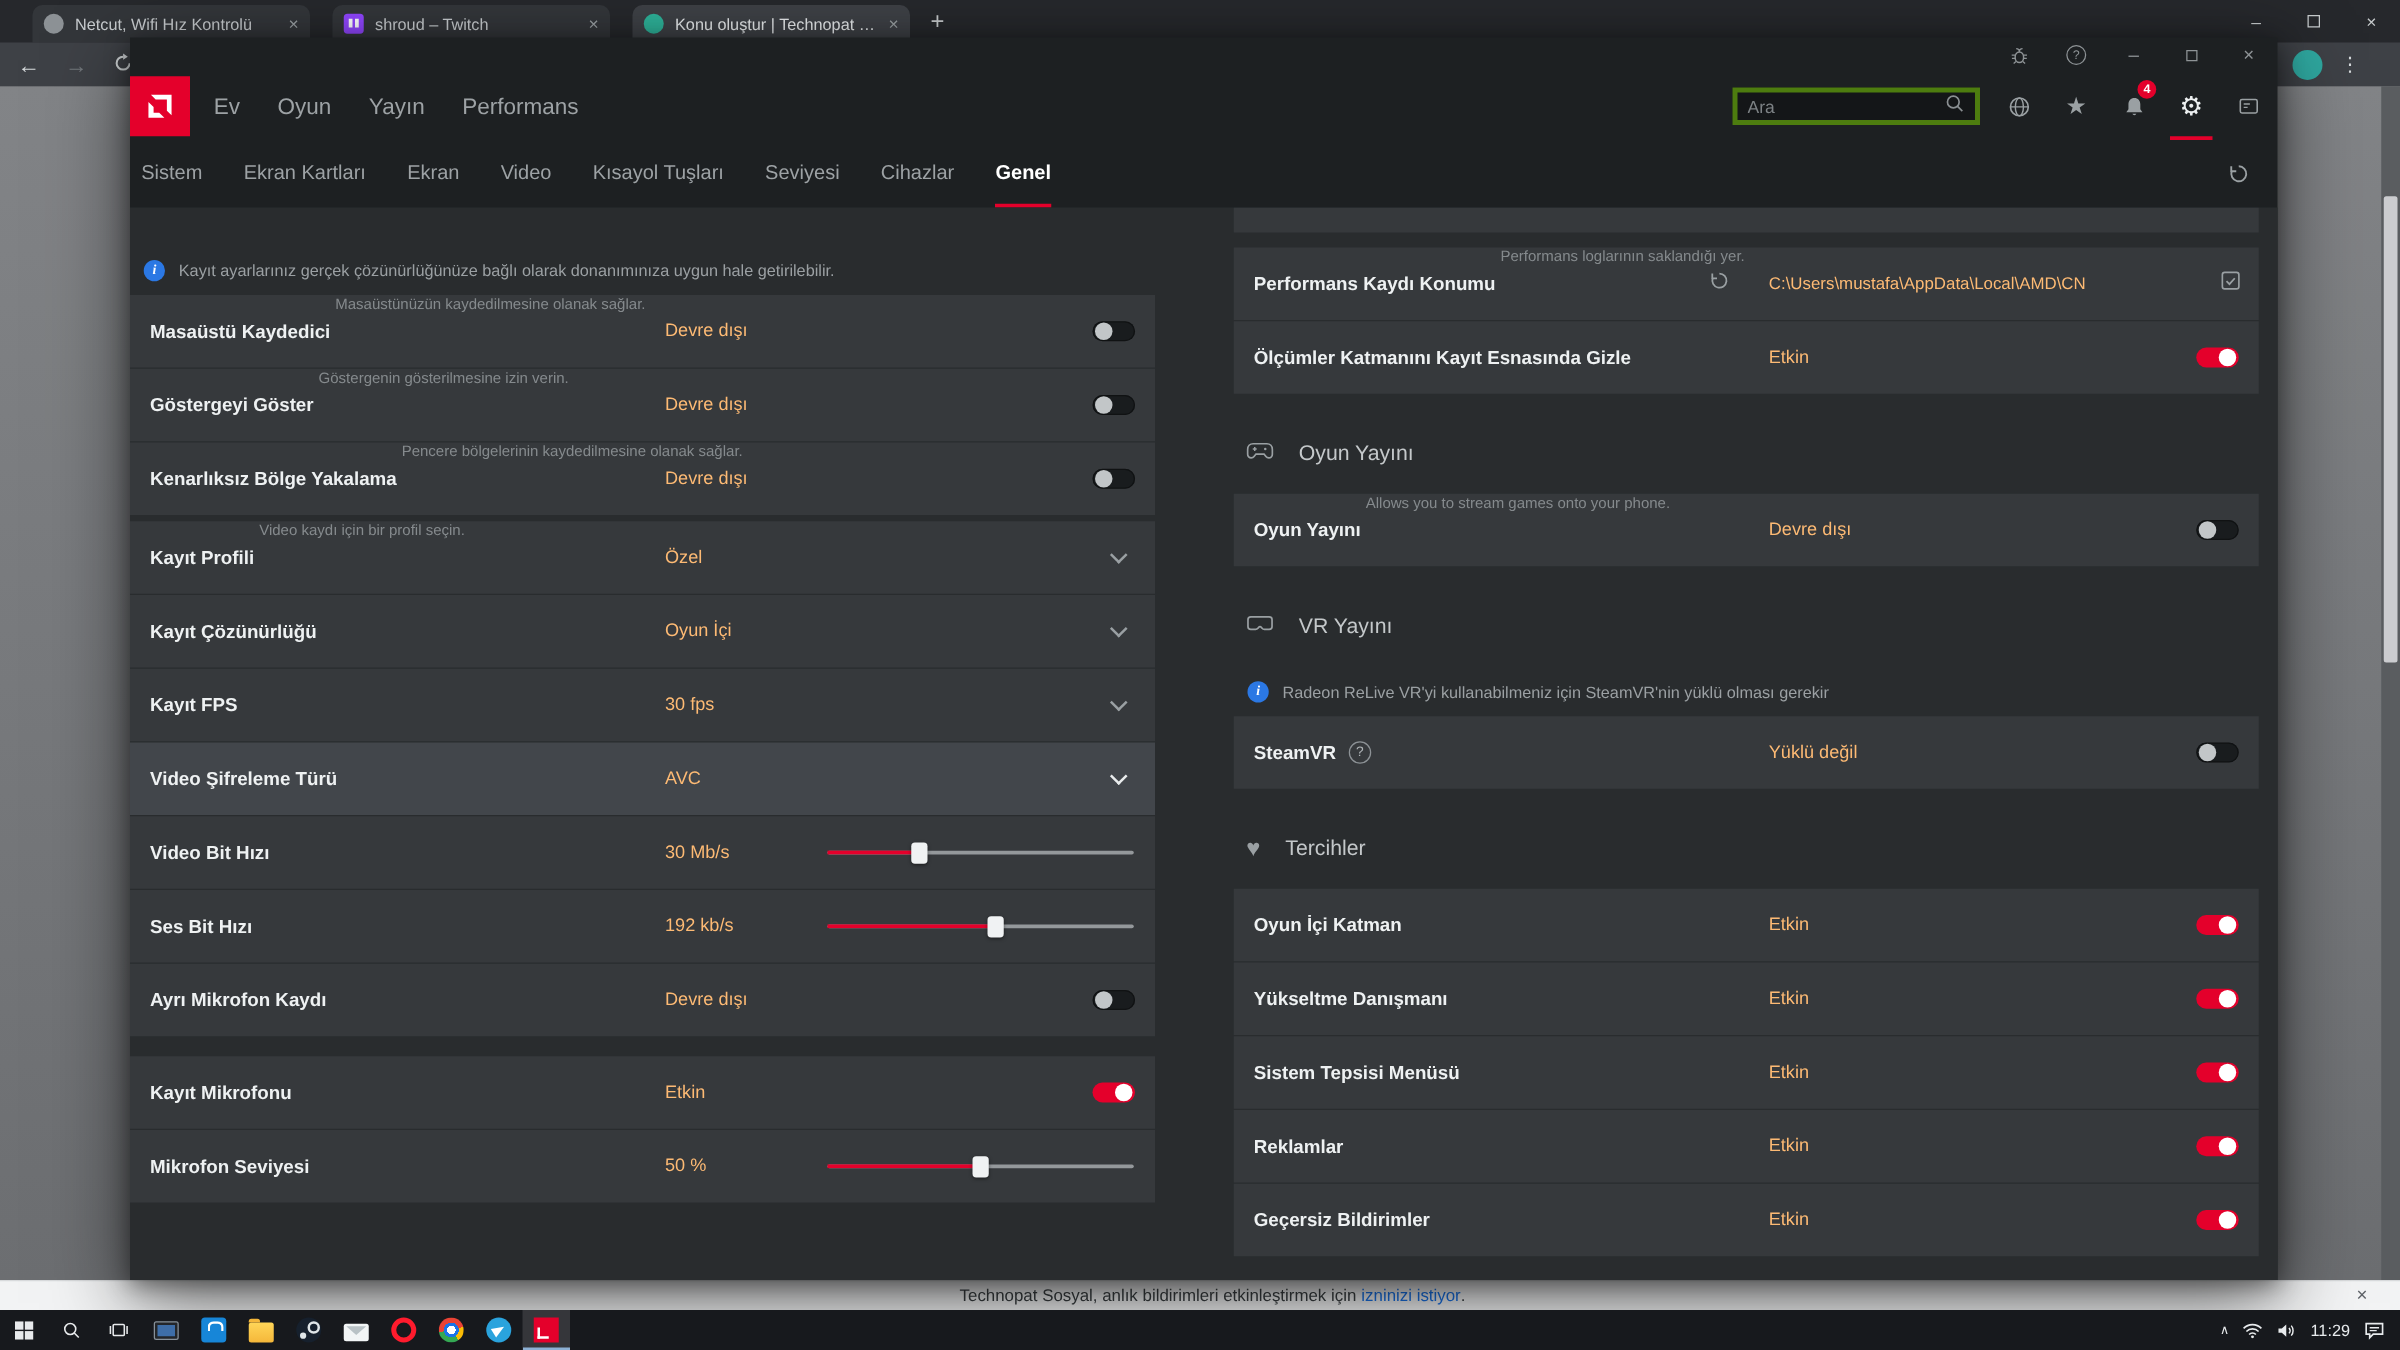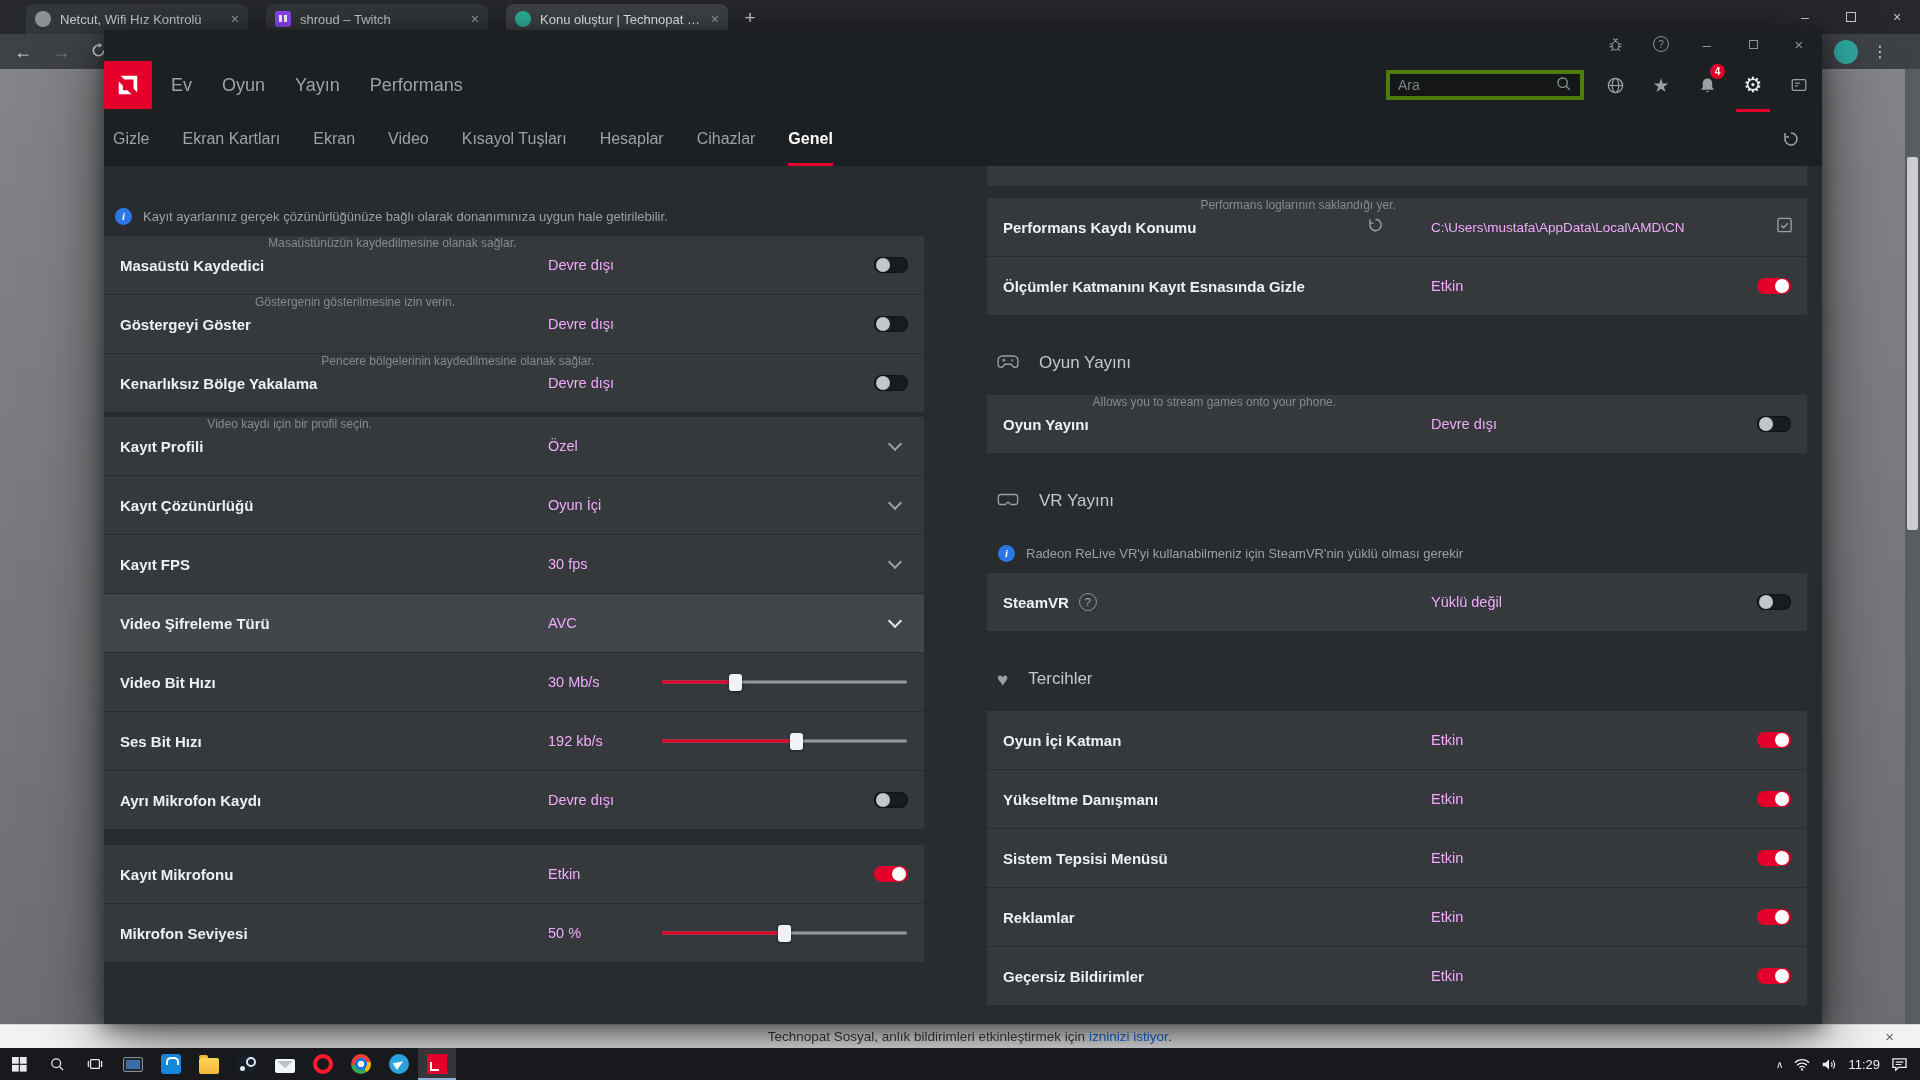--- a/index.html
+++ b/index.html
@@ -107,22 +107,22 @@
   .row.hover { background:var(--hover); }
   .r-block { margin-bottom:1px; }
   .r-partial { height:20px; background:var(--row); margin-bottom:12px; }
   .labels { position:absolute; left:16px; top:0; bottom:0; display:flex; flex-direction:row;
     justify-content:flex-start; gap:4px; max-width:400px; }
   .title-line { display:flex; align-items:center; }
   .title { font-size:15px; font-weight:bold; color:#eef1f2; white-space:nowrap; }
   .sub { font-size:12px; color:#858a8d; white-space:nowrap; }
   .help { width:18px; height:18px; border:1.5px solid #8d9296; border-radius:50%; color:#aeb3b6;
     font-size:11px; display:flex; align-items:center; justify-content:center; margin-left:10px; flex:none; }
-  .value { position:absolute; left:444px; top:50%; transform:translateY(-50%);
-    font-size:14.5px; color:#f0abfc; white-space:nowrap; }
+  .value { position:absolute; left:428px; top:50%; transform:translateY(-50%);
+    font-size:14.5px; color:#fdba74; white-space:nowrap; }
   .value.path { font-size:13.5px; max-width:336px; overflow:hidden; text-overflow:ellipsis; }
   .row-reset { position:absolute; left:380px; top:50%; transform:translateY(-50%); color:#9aa0a3; }
   .row-browse { position:absolute; right:14px; top:50%; transform:translateY(-50%); color:#9aa0a3; }
 
   .toggle { position:absolute; right:16px; top:50%; transform:translateY(-50%);
     width:34px; height:16px; border-radius:9px; }
   .toggle.off { background:#191c1e; box-shadow:inset 0 0 0 1px #101213; }
   .toggle.on { background:var(--red); }
   .knob { position:absolute; top:50%; transform:translateY(-50%); width:14px; height:14px; border-radius:50%; }
   .off .knob { left:2px; background:#c2c6c8; }
@@ -313,26 +313,26 @@
               <rect x="2.5" y="4" width="15" height="12" rx="1.5" fill="none" stroke="currentColor" stroke-width="1.4"></rect>
               <line x1="5.5" y1="8" x2="11" y2="8" stroke="currentColor" stroke-width="1.3"></line>
               <line x1="5.5" y1="11" x2="9" y2="11" stroke="currentColor" stroke-width="1.3"></line>
             </svg>
         </div>
       </div>
     </div>
 
     <div class="tabbar">
       <div id="amd-tabs" style="display:flex;height:100%;">
-          <div class="amd-tab">Gizle</div>
+          <div class="amd-tab">Sistem</div>
           <div class="amd-tab">Ekran Kartları</div>
           <div class="amd-tab">Ekran</div>
           <div class="amd-tab">Video</div>
           <div class="amd-tab">Kısayol Tuşları</div>
-          <div class="amd-tab">Hesaplar</div>
+          <div class="amd-tab">Seviyesi</div>
           <div class="amd-tab">Cihazlar</div>
           <div class="amd-tab active">Genel</div>
         </div>
       <div class="tab-reset">
         <svg viewBox="0 0 18 18" width="18" height="18">
             <path d="M9 3a6 6 0 1 1-5.6 3.9" fill="none" stroke="currentColor" stroke-width="1.5"></path>
             <path d="M3 3v4h4" fill="none" stroke="currentColor" stroke-width="1.5"></path>
           </svg>
       </div>
     </div>

